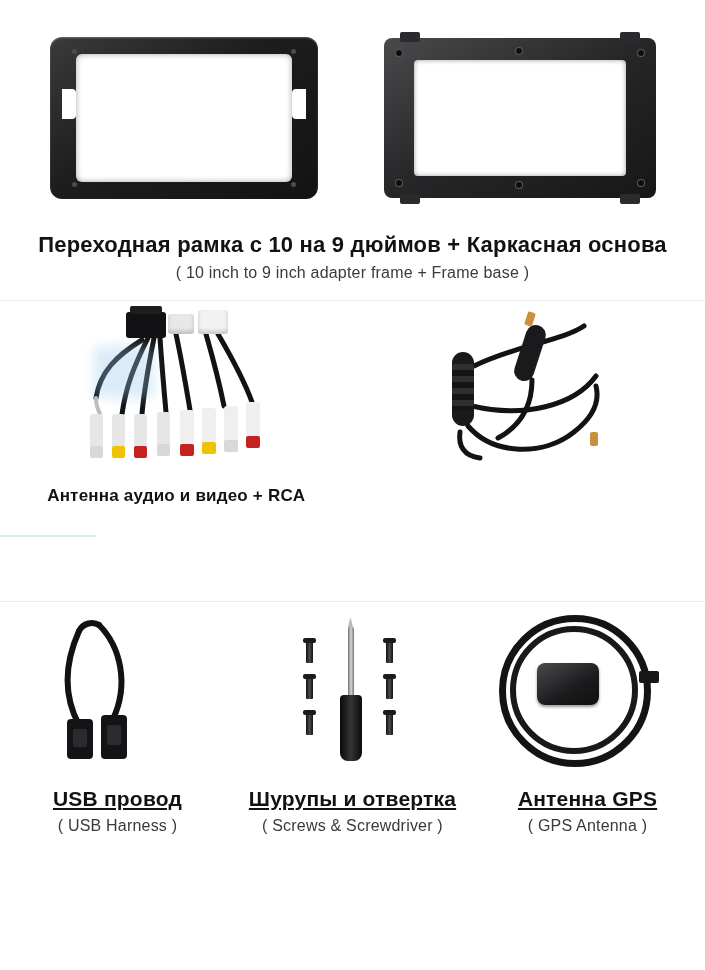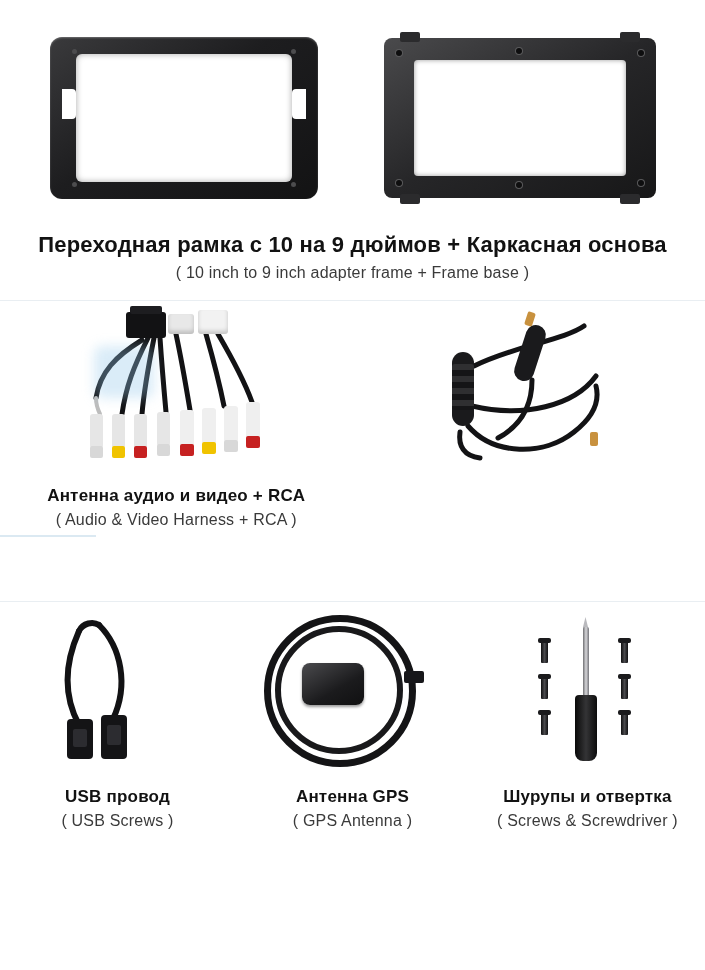--- a/index.html
+++ b/index.html
@@ -248,21 +248,21 @@
     background: linear-gradient(150deg,#4b4b4e,#1b1b1d 60%,#101011);
     box-shadow: 0 2px 3px rgba(0,0,0,.4);
   }
   .gps .conn {
     position:absolute; left: 146px; top: 64px; width: 20px; height: 12px;
     background:#17171a; border-radius:2px;
   }
 
   .caption-block { margin-top: 4px; }
 
-  .row3 .caption-ru { font-size: 17px; }
+  .row3 .caption-ru { font-size: 21px; text-decoration: underline; }
   .row3 .caption-en { font-size: 16px; }
   .row2 .caption-ru { font-size: 17px; }
   .row2 .caption-en { font-size: 16px; }
 
   .stripe {
     position: absolute;
     left: 0; width: 96px; height: 2px;
     background: #dbe9f2;
   }
 </style>
@@ -347,21 +347,20 @@
               <rect x="124" y="138" width="14" height="12" rx="2" fill="#c62121"></rect>
               <rect x="146" y="136" width="14" height="12" rx="2" fill="#f0c300"></rect>
               <rect x="168" y="134" width="14" height="12" rx="2" fill="#d8d8d8"></rect>
               <rect x="190" y="130" width="14" height="12" rx="2" fill="#c62121"></rect>
             </g>
           </svg>
         </div>
       </div>
       <div class="caption-block">
         <div class="caption-ru">Антенна аудио и видео + RCA</div>
-        <div class="caption-en">( Audio &amp; Video Harness + RCA )</div>
       </div>
     </div>
 
     <div class="cell">
       <div class="art">
         <div class="antenna">
           <svg width="210" height="170" viewBox="0 0 210 170">
             <g fill="none" stroke="#131315" stroke-width="5" stroke-linecap="round">
               <path d="M50 60 C90 40, 140 34, 160 20"></path>
               <path d="M48 100 C100 112, 150 100, 172 70"></path>
@@ -398,36 +397,21 @@
             </g>
             <rect x="24" y="112" width="26" height="40" rx="4" fill="#141416"></rect>
             <rect x="58" y="108" width="26" height="44" rx="4" fill="#141416"></rect>
             <rect x="30" y="122" width="14" height="18" rx="2" fill="#2c2c30"></rect>
             <rect x="64" y="118" width="14" height="20" rx="2" fill="#2c2c30"></rect>
           </svg>
         </div>
       </div>
       <div class="caption-block">
         <div class="caption-ru">USB провод</div>
-        <div class="caption-en">( USB Screws )</div>
-      </div>
-    </div>
-
-    <div class="cell">
-      <div class="art">
-        <div class="gps">
-          <span class="coil"></span>
-          <span class="coil2"></span>
-          <span class="puck"></span>
-          <span class="conn"></span>
-        </div>
-      </div>
-      <div class="caption-block">
-        <div class="caption-ru">Антенна GPS</div>
-        <div class="caption-en">( GPS Antenna )</div>
+        <div class="caption-en">( USB Harness )</div>
       </div>
     </div>
 
     <div class="cell">
       <div class="art">
         <div class="screwdriver">
           <span class="sd-tip"></span>
           <span class="sd-shaft"></span>
           <span class="sd-handle"></span>
           <span class="screw" style="left:28px;top:34px;"></span>
@@ -437,15 +421,30 @@
           <span class="screw" style="left:28px;top:106px;"></span>
           <span class="screw" style="left:108px;top:106px;"></span>
         </div>
       </div>
       <div class="caption-block">
         <div class="caption-ru">Шурупы и отвертка</div>
         <div class="caption-en">( Screws &amp; Screwdriver )</div>
       </div>
     </div>
 
+    <div class="cell">
+      <div class="art">
+        <div class="gps">
+          <span class="coil"></span>
+          <span class="coil2"></span>
+          <span class="puck"></span>
+          <span class="conn"></span>
+        </div>
+      </div>
+      <div class="caption-block">
+        <div class="caption-ru">Антенна GPS</div>
+        <div class="caption-en">( GPS Antenna )</div>
+      </div>
+    </div>
+
   </div>
 
 </div>
 
 </body></html>

